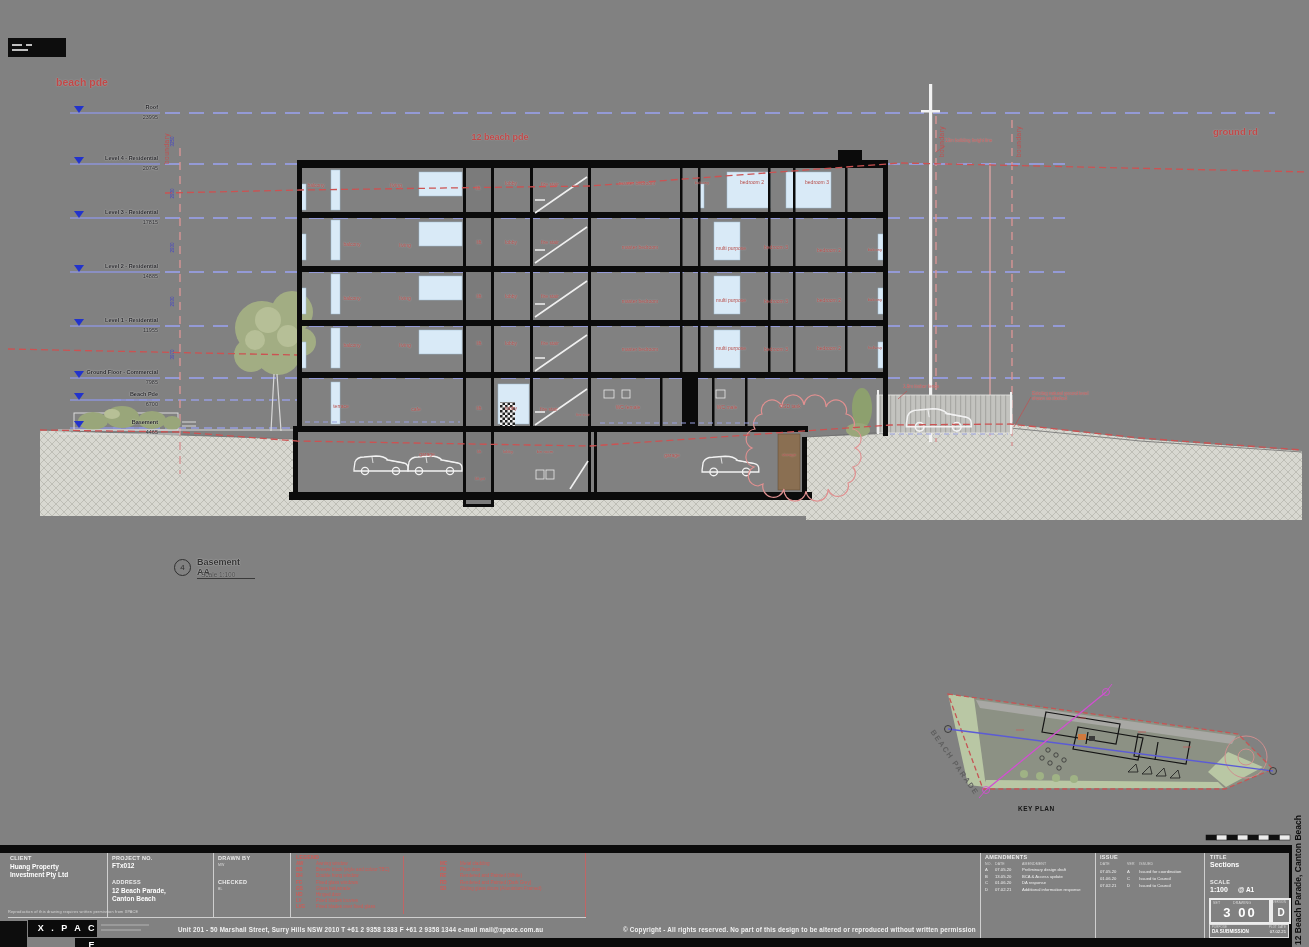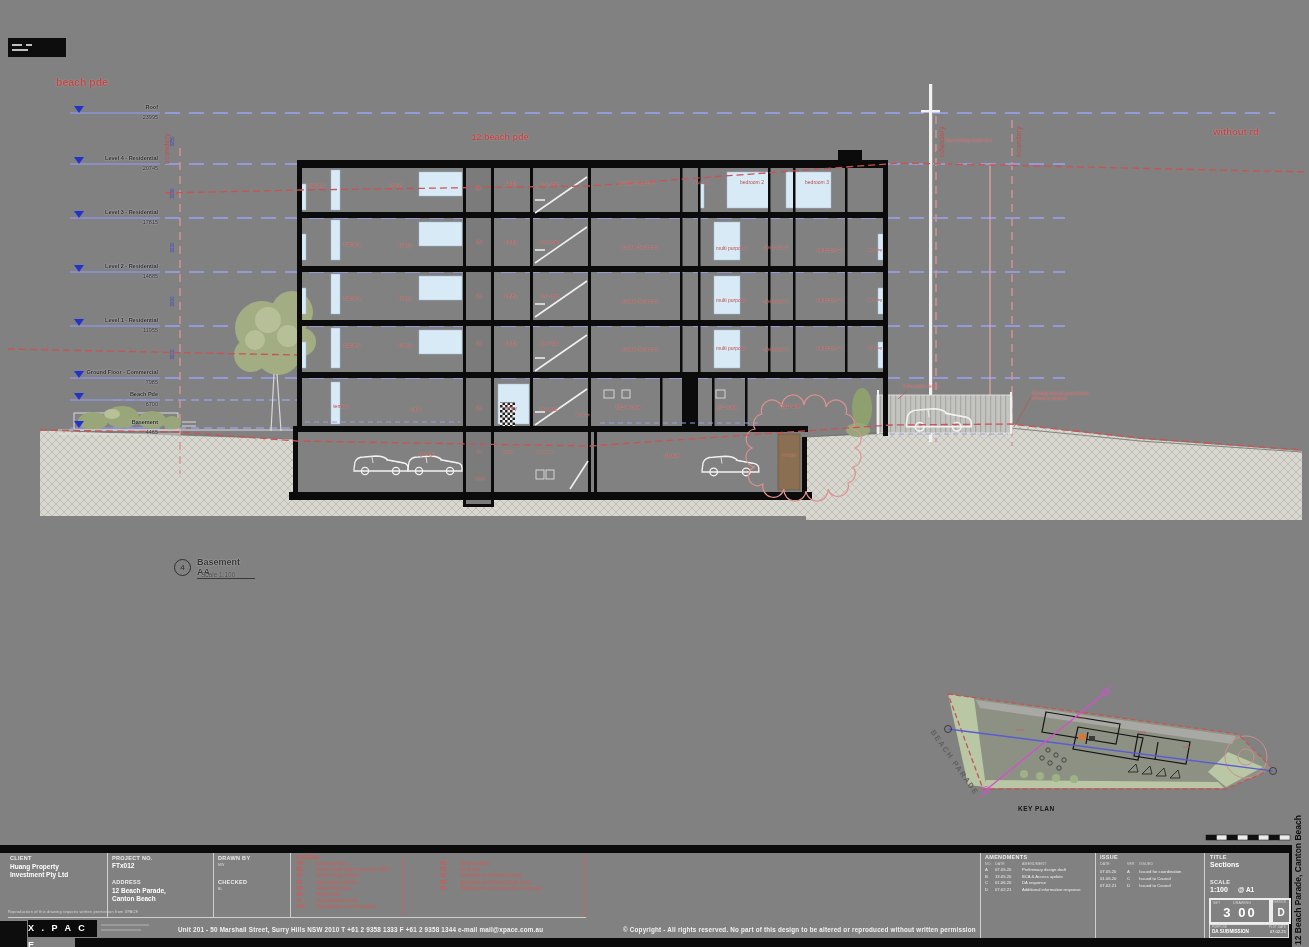--- a/index.html
+++ b/index.html
@@ -39,21 +39,21 @@
   .tb-v-lg{color:#ffffff;font-weight:bold;font-size:7px;line-height:1.2;}
   .legend-title{color:#cf5b56;font-weight:bold;font-size:5.5px;}
   .leg-row{display:flex;color:#cf5b56;font-size:4.6px;line-height:1.35;}
   .leg-code{width:20px;font-weight:bold;flex:none;}
   .mini{font-size:3.5px;color:#d8d8d8;letter-spacing:.2px;}
   .amend-grid{display:grid;grid-template-columns:10px 27px 1fr;font-size:4.2px;color:#efefef;line-height:1.55;}
   .issue-grid{display:grid;grid-template-columns:27px 12px 1fr;font-size:4.2px;color:#efefef;line-height:1.7;}
   .numbox{position:absolute;border:2px solid #ededed;z-index:4;}
   .purbox{position:absolute;border:1px solid #e0e0e0;z-index:4;}
   .logo{position:absolute;background:#0b0b0b;color:#fff;font-weight:bold;font-size:9px;letter-spacing:2.5px;
-        text-align:left;z-index:4;}
+        text-align:right;z-index:4;}
   .footer-line{position:absolute;color:#f2f2f2;font-weight:bold;font-size:6.3px;z-index:4;
         letter-spacing:.2px;}
   .side-text{position:absolute;writing-mode:vertical-rl;transform:rotate(180deg);font-size:8.5px;
         font-weight:bold;color:#101010;z-index:4;}
   .gbar{position:absolute;background:#9a9a9a;z-index:4;}
 </style>
 </head>
 <body>
 
 <div class="sheet">
@@ -321,21 +321,21 @@
     <path d="M178,20 L58,118" stroke="#d24fd2" stroke-width="1.3"></path>
     <circle cx="178" cy="20" r="3.5" stroke="#d24fd2" fill="none" stroke-width="0.9"></circle>
     <circle cx="58" cy="118" r="3.5" stroke="#d24fd2" fill="none" stroke-width="0.9"></circle>
     <path d="M178,20 l6,-8 M58,118 l-7,8" stroke="#d24fd2" stroke-width="0.9"></path>
   </g>
 </svg>
 
 <div id="labels">
   <div class="street" style="left:56px;top:76px;font-size:10.5px;">beach pde</div>
   <div class="street" style="left:455px;top:132px;width:90px;text-align:center;font-size:9px;">12 beach pde</div>
-  <div class="street" style="left:1213px;top:126px;font-size:9.5px;">without rd</div>
+  <div class="street" style="left:1213px;top:126px;font-size:9.5px;">ground rd</div>
 
   <div class="red-ann" style="left:945px;top:138px;">13m building height line</div>
   <div class="red-ann" style="left:903px;top:384px;">1.8m timber fence</div>
   <div class="red-ann" style="left:1032px;top:391px;">
     <div>Existing natural ground level</div>
     <div>shown as dashed</div>
   </div>
 
   <div class="callout-circle" style="left:174px;top:559px;">4</div>
   <div class="callout-title" style="left:197px;top:557px;">Basement AA</div>

